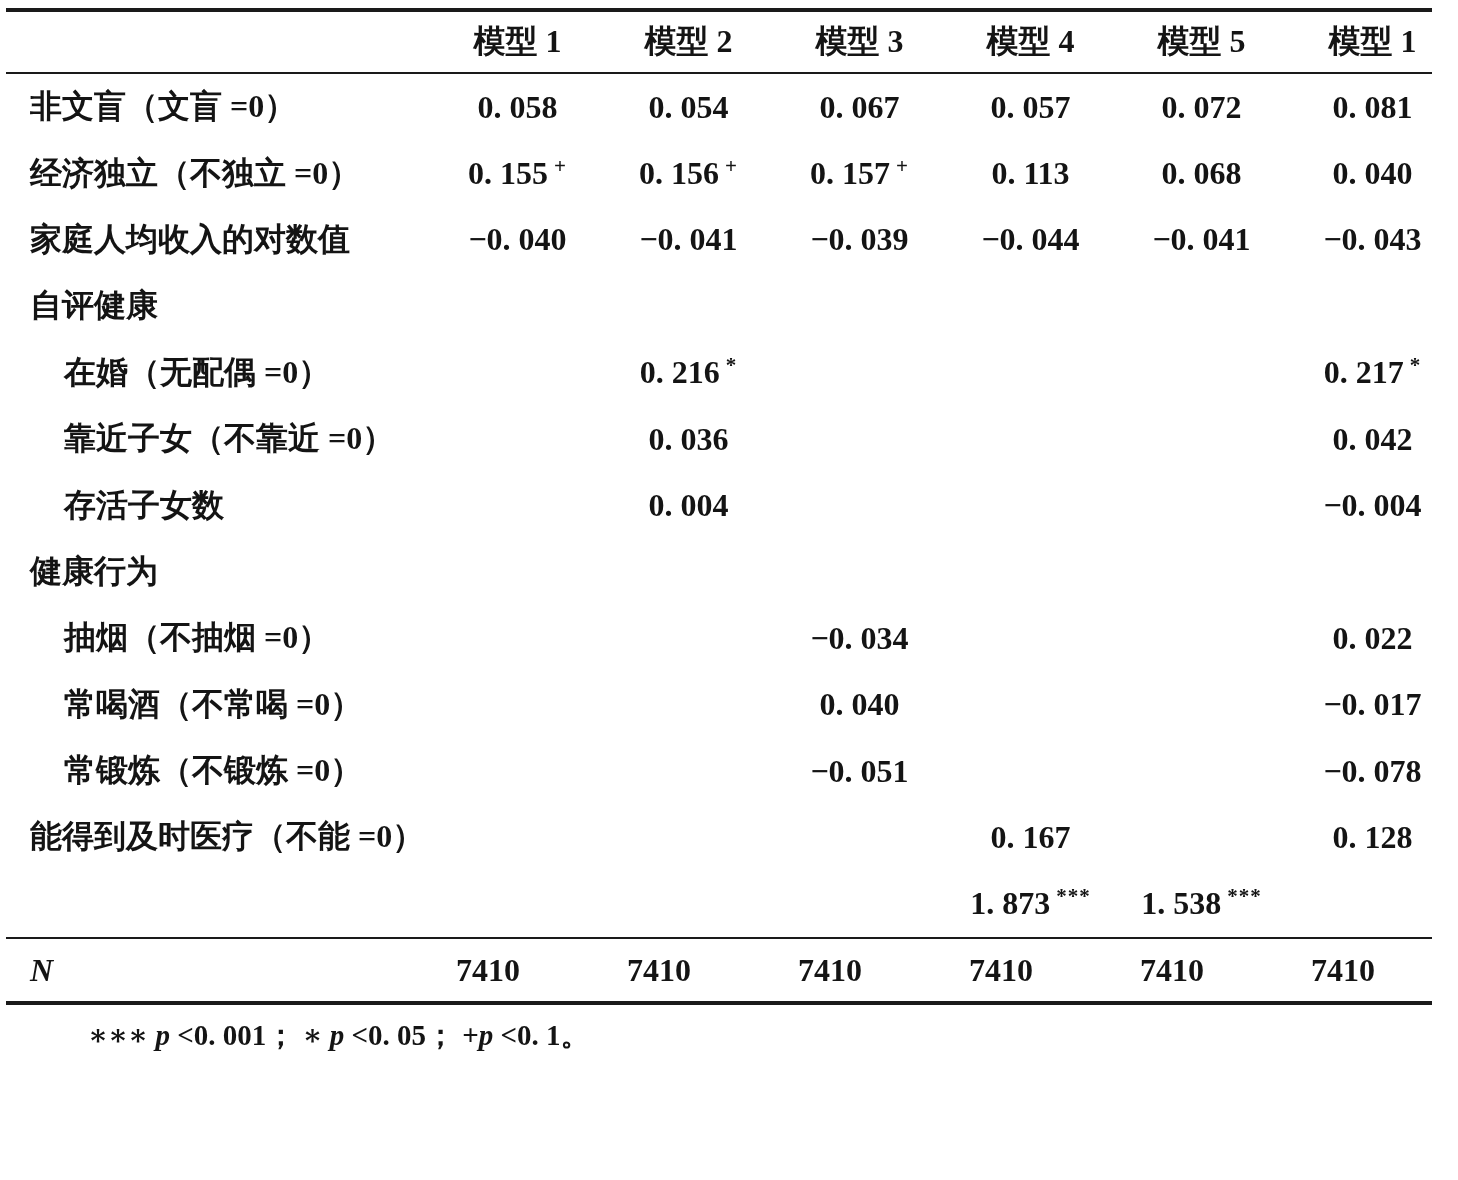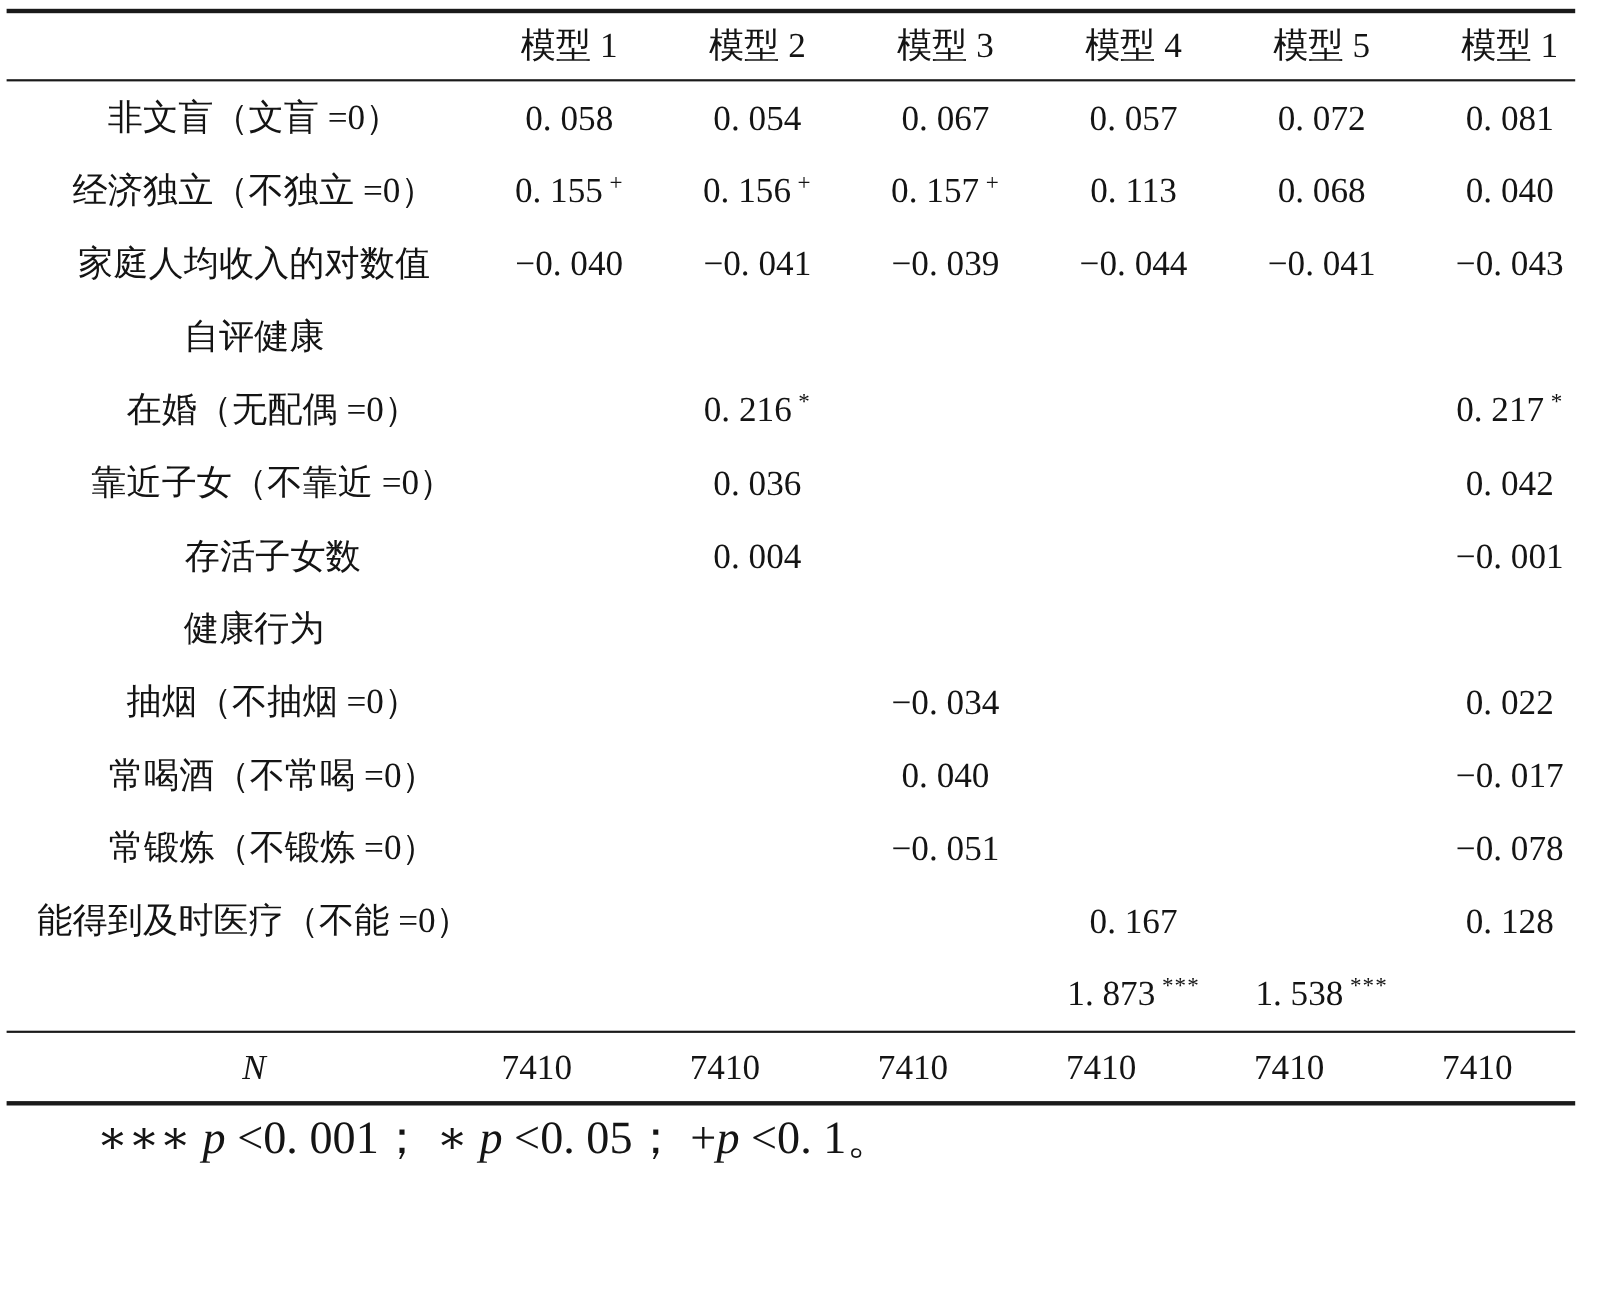--- a/index.html
+++ b/index.html
@@ -9,54 +9,55 @@
     font-family: "Liberation Serif", "DejaVu Serif", serif;
     color: #141414;
     -webkit-font-smoothing: antialiased;
   }
   .page {
     position: relative;
     width: 1438px; height: 1180px;
     padding-top: 8px;
     box-sizing: border-box;
     overflow: hidden;
+    font-weight: bold;
   }
   .rule { margin: 0 6px; background: #1a1a1a; }
   .rule.thick { height: 4px; }
   .rule.thin  { height: 2px; }
 
   .grid-row {
     display: grid;
     grid-template-columns: 432px repeat(6, 171px);
     align-items: center;
   }
   .header-row { height: 60px; font-size: 32px; }
   .header-row .hcell { text-align: center; white-space: nowrap; }
 
   .t-row { height: 66.4px; font-size: 32px; }
-  .label { padding-left: 30px; white-space: nowrap; text-align: center; }
+  .label { padding-left: 30px; white-space: nowrap; }
   .label.indent1 { padding-left: 64px; }
 
   .val { text-align: center; white-space: nowrap; }
   .sig {
     display: inline-block;
     font-size: 21px;
     position: relative;
     top: -11px;
     margin-left: 6px;
     letter-spacing: 1px;
   }
 
   .n-row { height: 62px; font-size: 32px; }
   .n-row .label { font-style: italic; }
   .n-row .val span { display: inline-block; transform: translateX(-50px); margin-left: 41px; }
 
   .notes { font-size: 30px; }
   .note1 { margin: 14px 0 0 80px; line-height: 42px; }
-  .note2 { margin: 8px 0 12px 88px; line-height: 44px; font-size: 42px; }
+  .note2 { margin: 8px 0 12px 88px; line-height: 44px; font-size: 29px; }
   .note2 .it { font-style: italic; }
 </style>
 </head>
 <body>
 
 <div class="page">
 
   <div class="rule thick"></div>
 
   <div class="grid-row header-row">
@@ -126,21 +127,21 @@
         <div class="val"></div>
         <div class="val"><span>0. 042</span></div>
       </div>
       <div class="grid-row t-row">
         <div class="label indent1">存活子女数</div>
         <div class="val"></div>
         <div class="val"><span>0. 004</span></div>
         <div class="val"></div>
         <div class="val"></div>
         <div class="val"></div>
-        <div class="val"><span>−0. 001</span></div>
+        <div class="val"><span>−0. 004</span></div>
       </div>
       <div class="grid-row t-row section">
         <div class="label">健康行为</div>
         <div class="val"></div>
         <div class="val"></div>
         <div class="val"></div>
         <div class="val"></div>
         <div class="val"></div>
         <div class="val"></div>
       </div>

